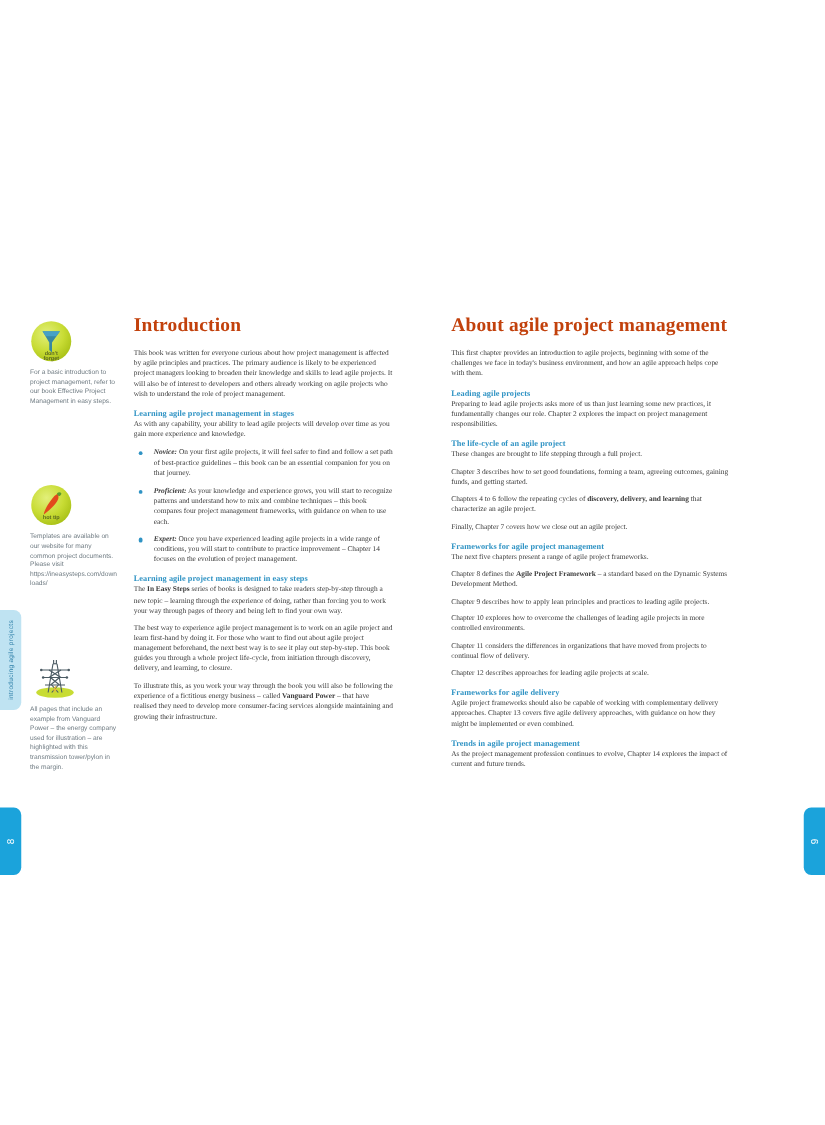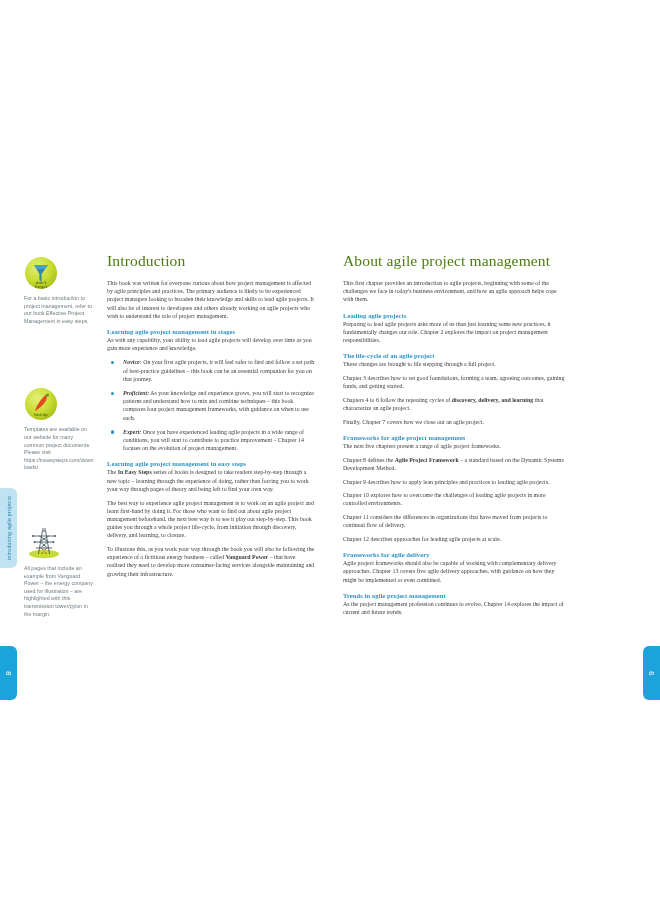--- a/index.html
+++ b/index.html
@@ -91,32 +91,32 @@
     width: 70px;
   }
   #left-col {
     position: absolute;
     left: 107px;
     top: 16px;
     width: 208px;
   }
   #right-col {
     position: absolute;
-    left: 343px;
+    left: 361px;
     top: 16px;
     width: 222px;
   }
 
   
   h1.page-title {
     margin: 0 0 9px 0;
     font-family: "Liberation Serif", serif;
-    font-weight: normal;
+    font-weight: bold;
     font-size: 15.5px;
-    color: #4d7c0f;
+    color: #c2410c;
     letter-spacing: 0.15px;
   }
   h2.section-head {
     margin: 8px 0 1px 0;
     font-family: "Liberation Serif", serif;
     font-weight: bold;
     font-size: 6.6px;
     color: #2f93c4;
     letter-spacing: 0.05px;
   }

